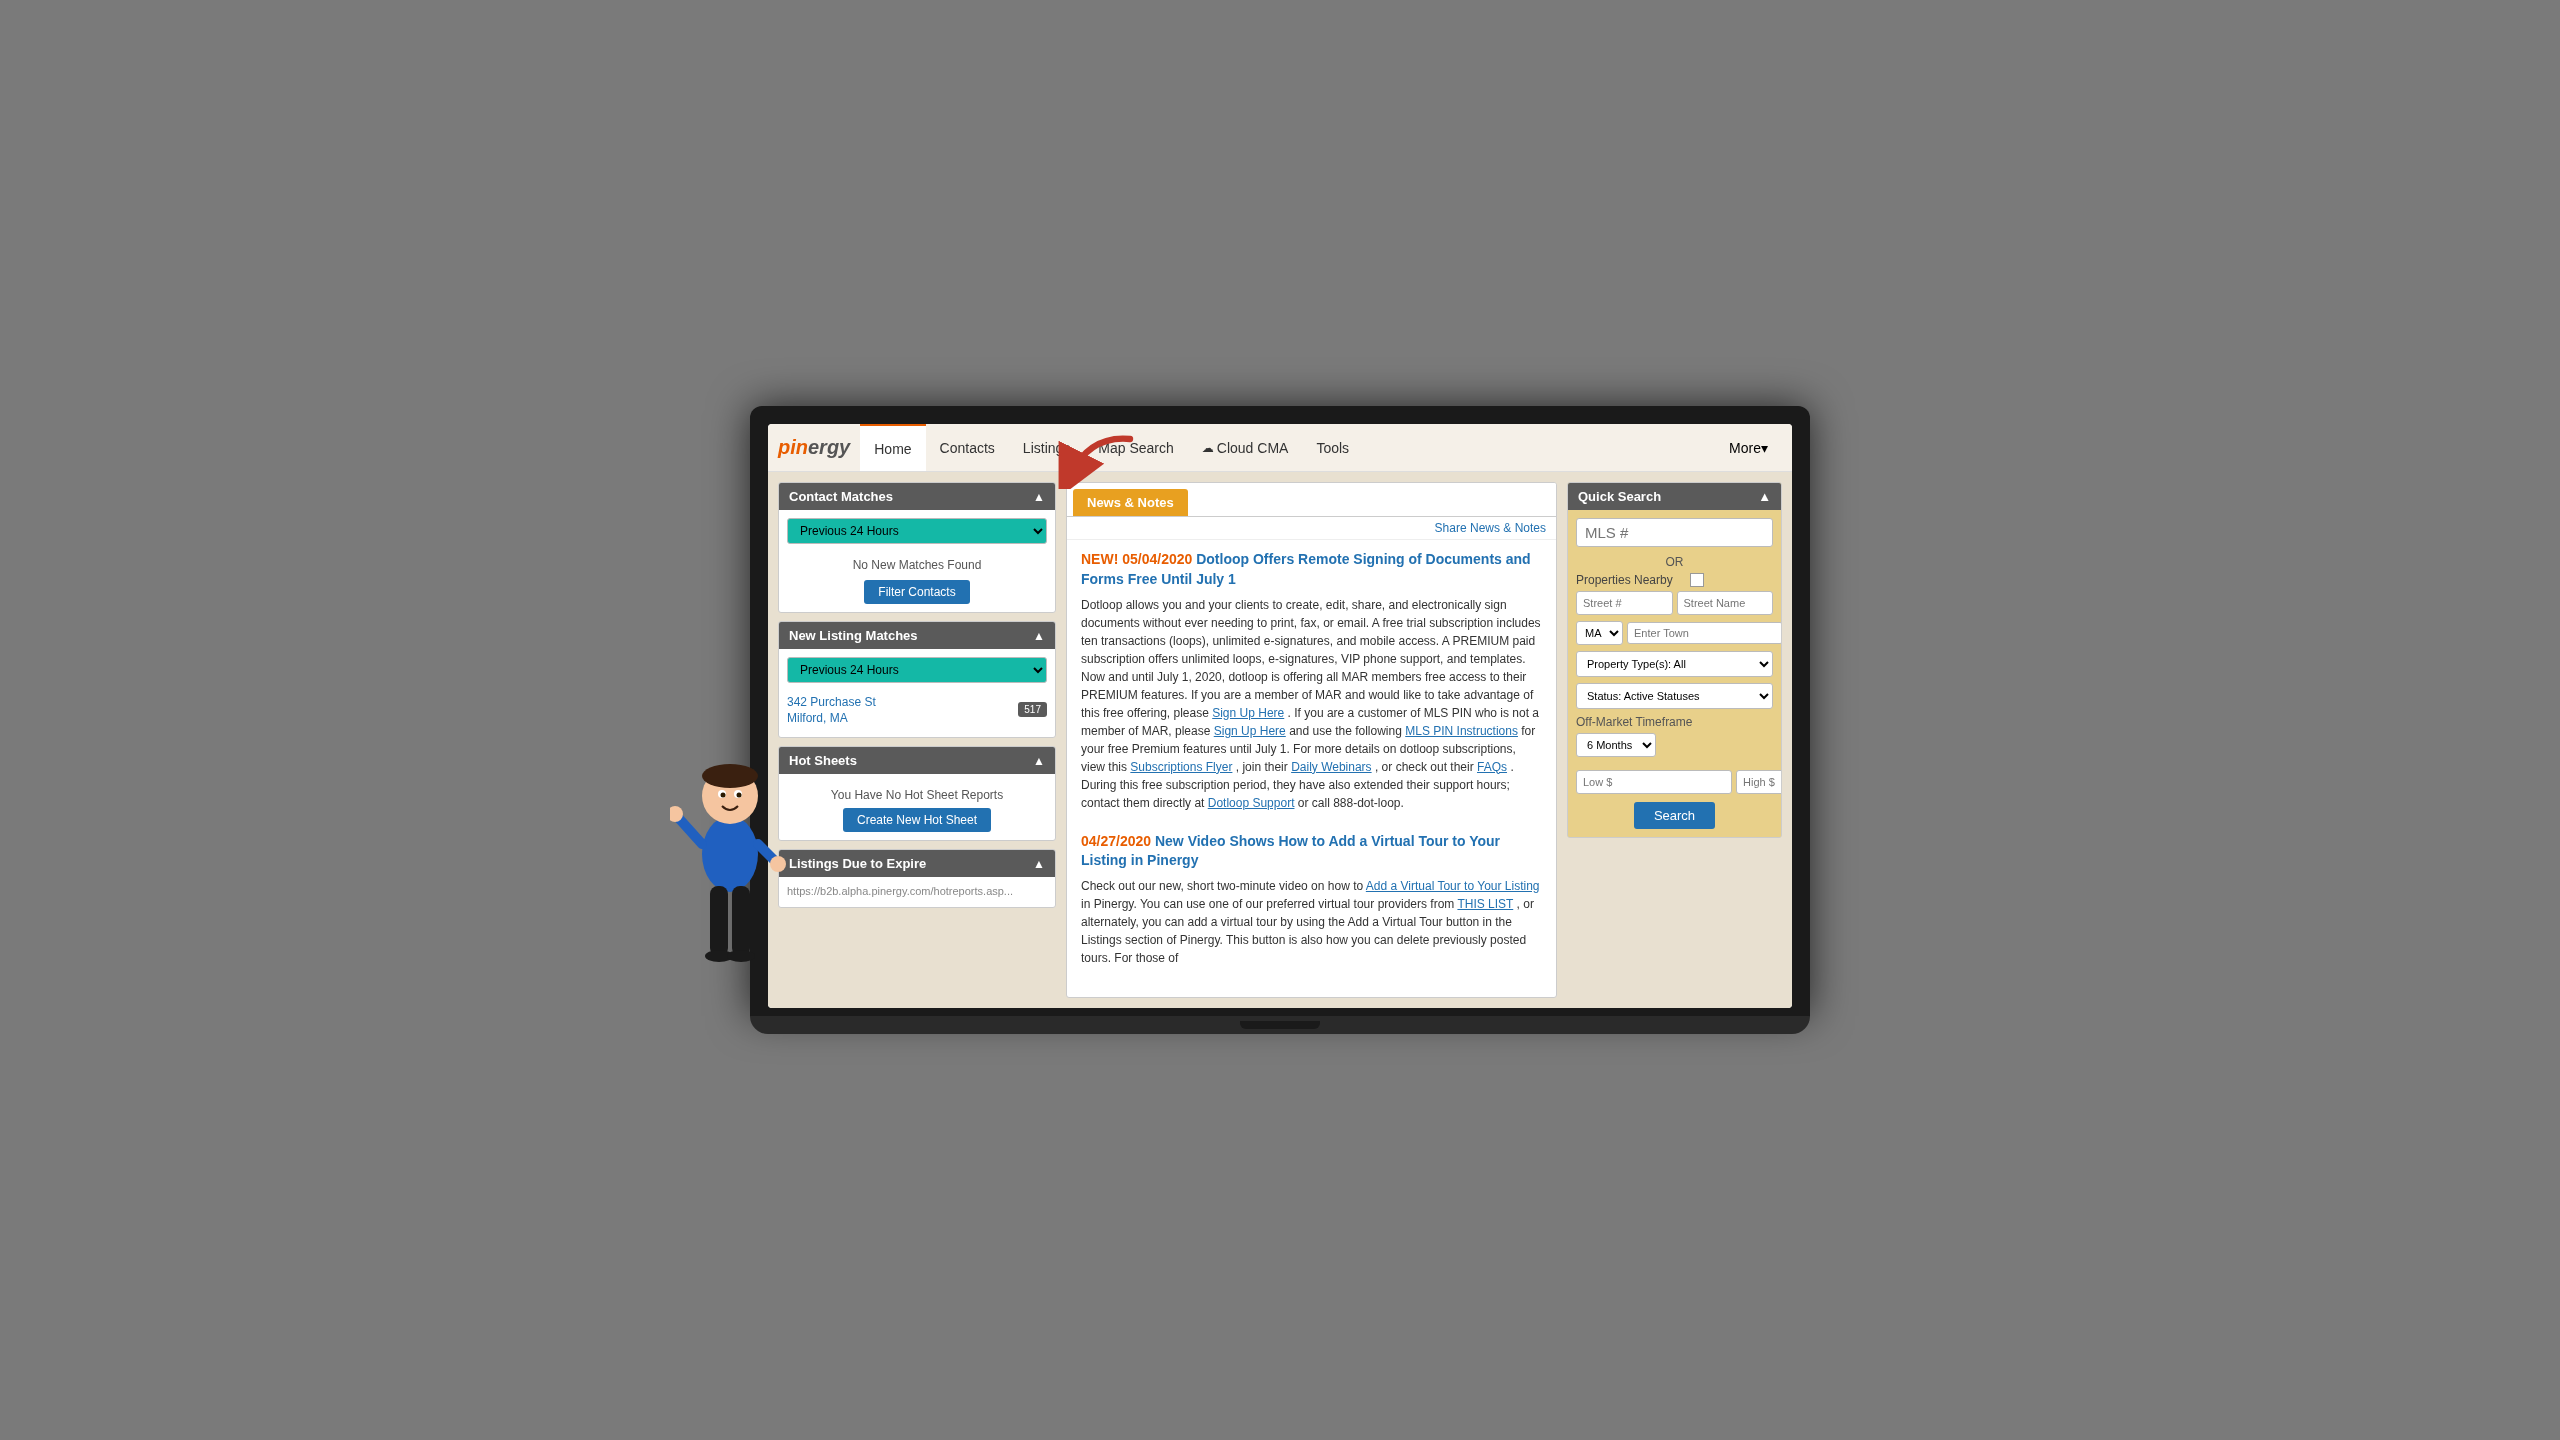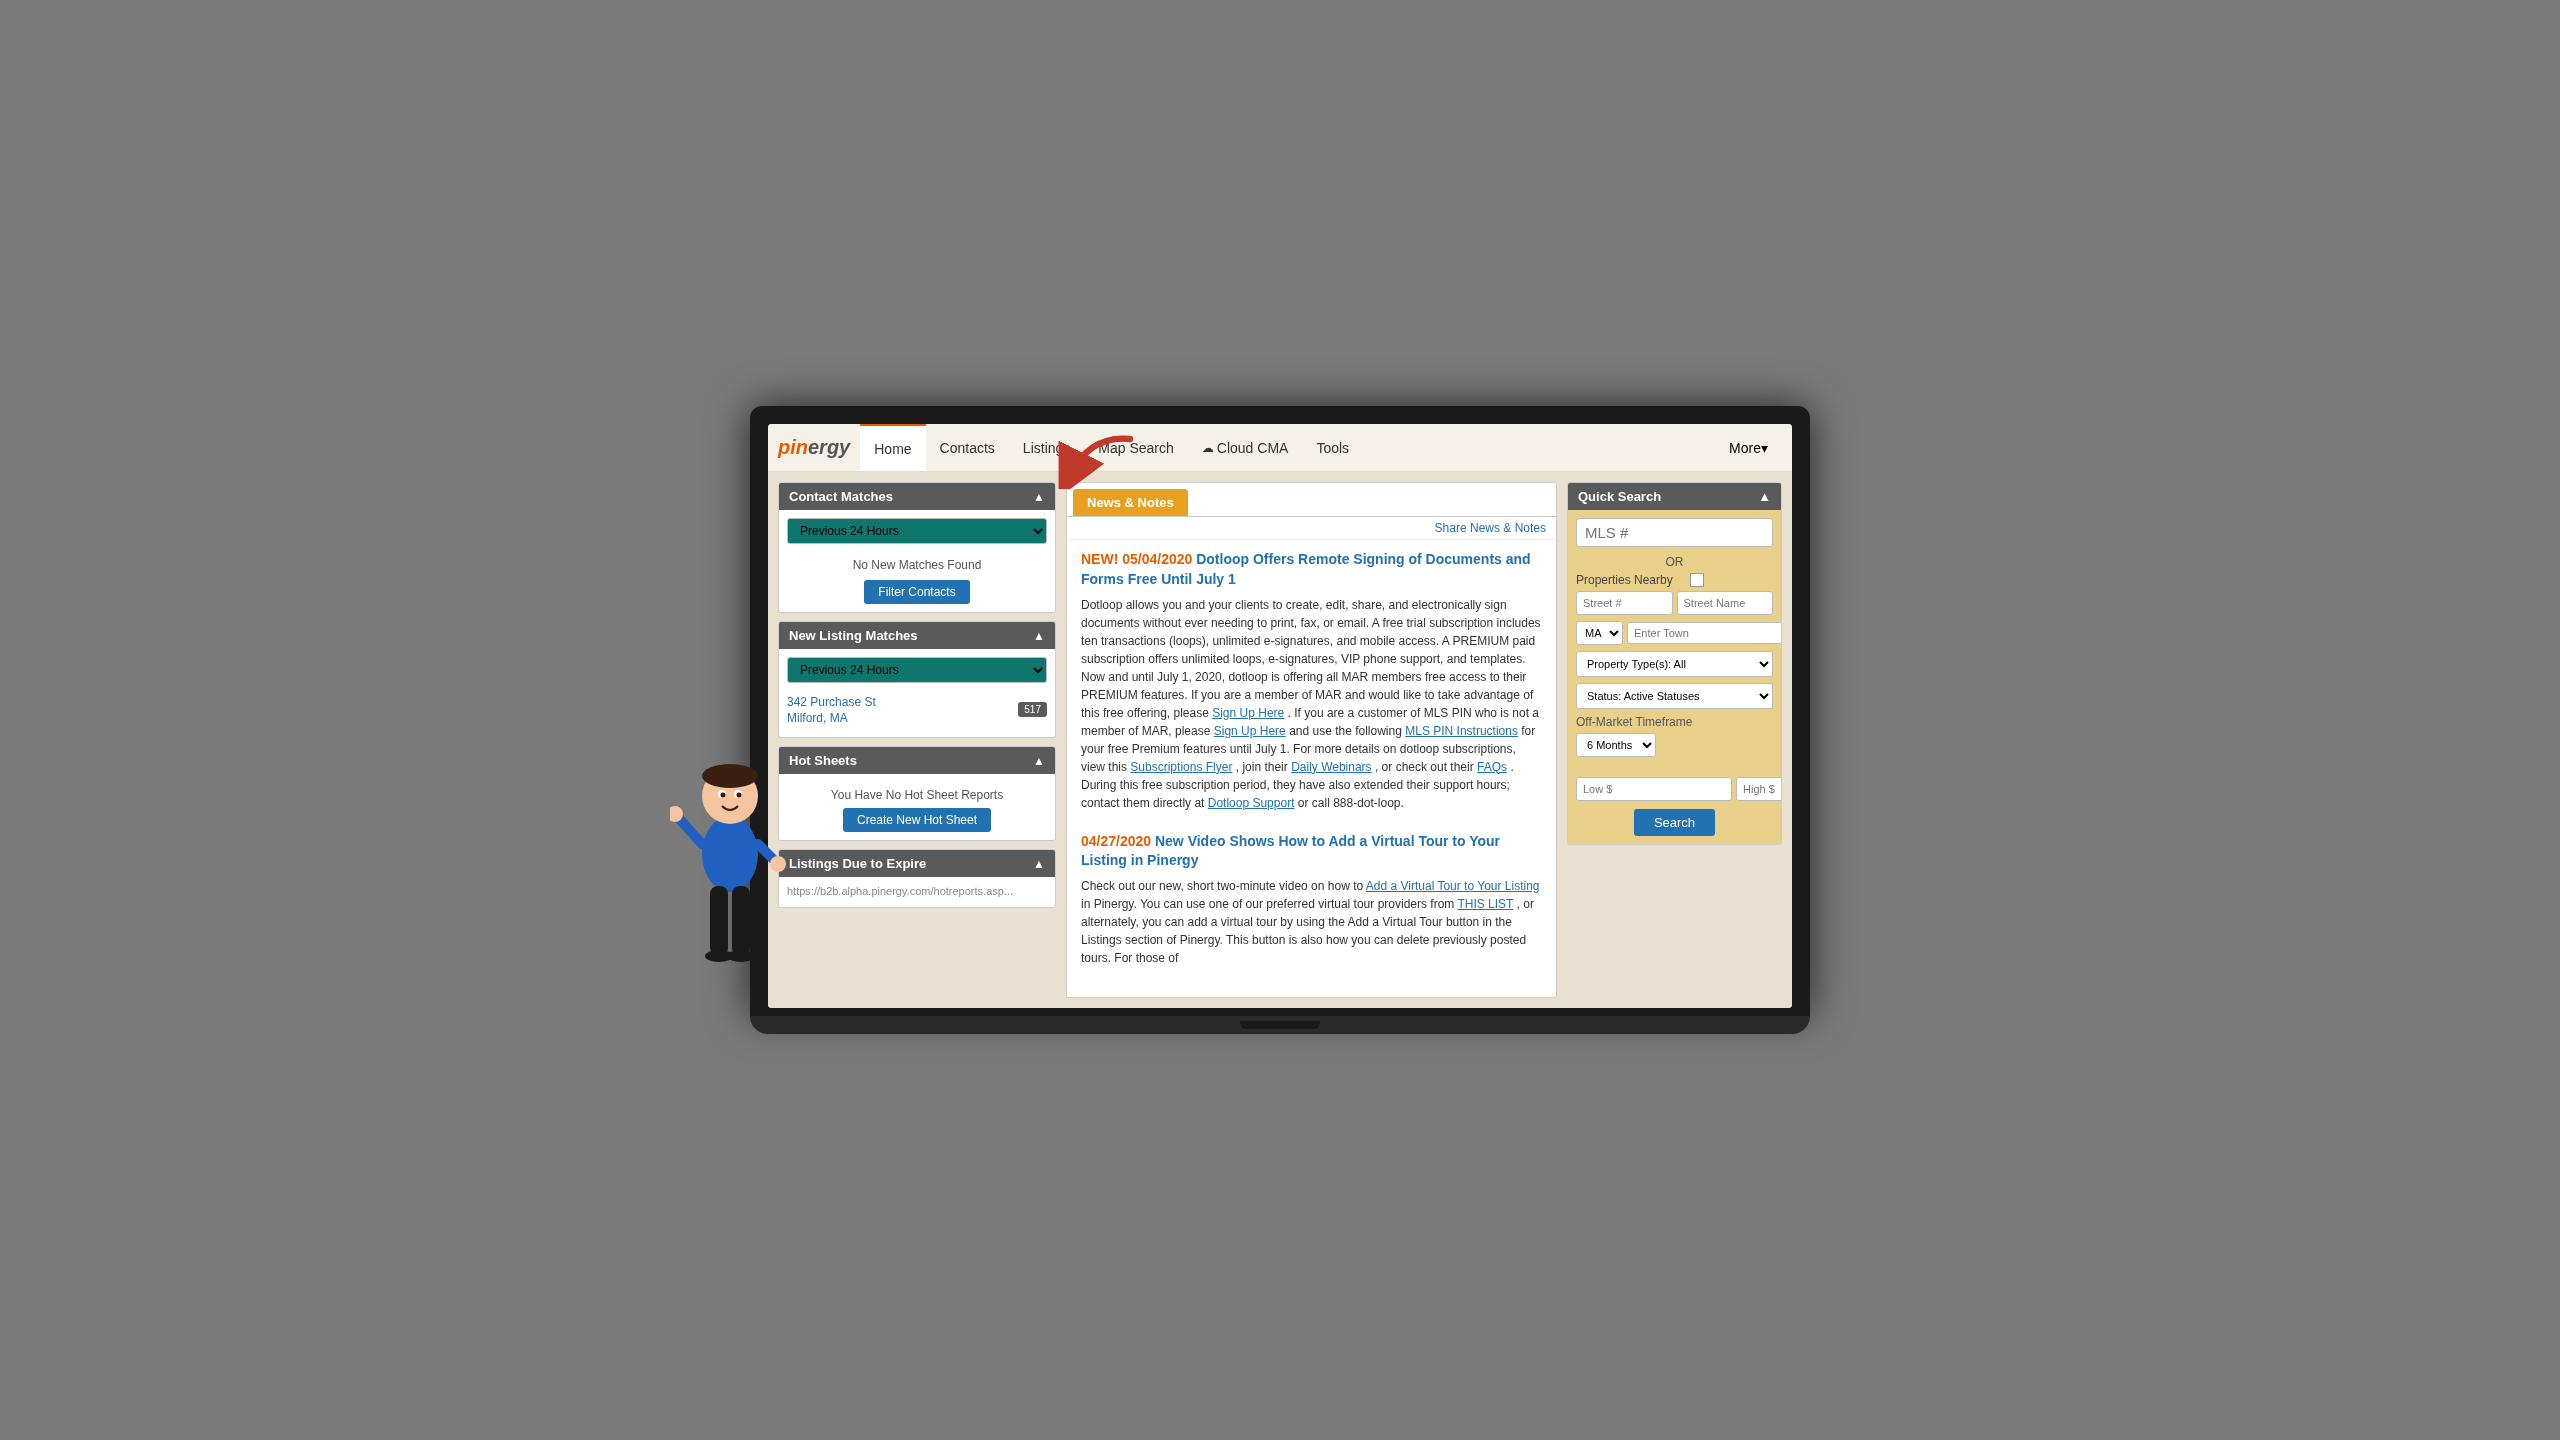--- a/index.html
+++ b/index.html
@@ -140,21 +140,21 @@
 
     .panel-body {
       padding: 8px;
     }
 
     .select-dropdown {
       width: 100%;
       padding: 4px 8px;
       border: 1px solid #bbb;
       border-radius: 3px;
-      background: #0f766e;
+      background: #14b8a6;
       font-size: 12px;
       margin-bottom: 6px;
     }
 
     .no-matches {
       text-align: center;
       color: #555;
       font-size: 12px;
       padding: 8px 0;
     }
@@ -373,21 +373,21 @@
       color: #555;
       margin-bottom: 4px;
     }
 
     .qs-timeframe-select {
       padding: 4px 6px;
       border: 1px solid #bbb;
       border-radius: 3px;
       font-size: 11px;
       background: #fff;
-      margin-bottom: 20px;
+      margin-bottom: 13px;
     }
 
     .qs-price-row {
       display: flex;
       gap: 4px;
       margin-bottom: 8px;
     }
 
     .qs-price-input {
       flex: 1;

